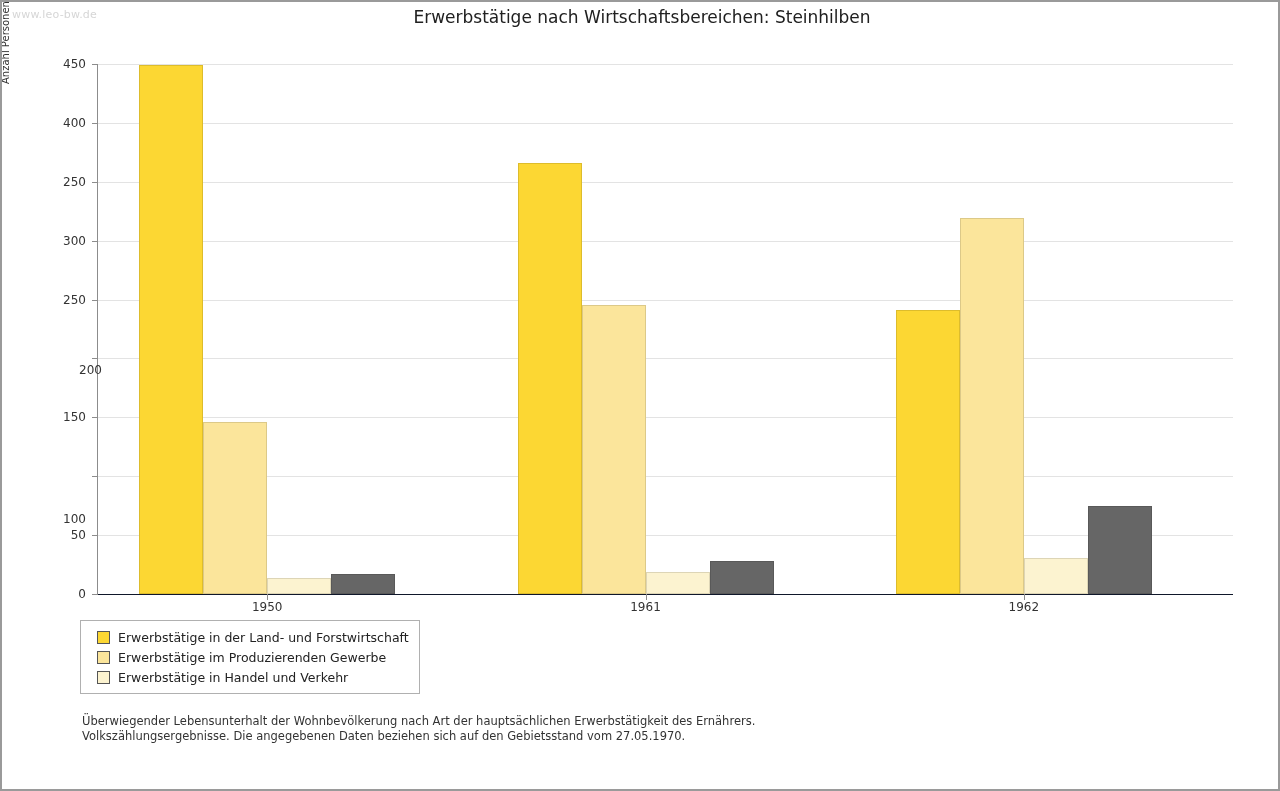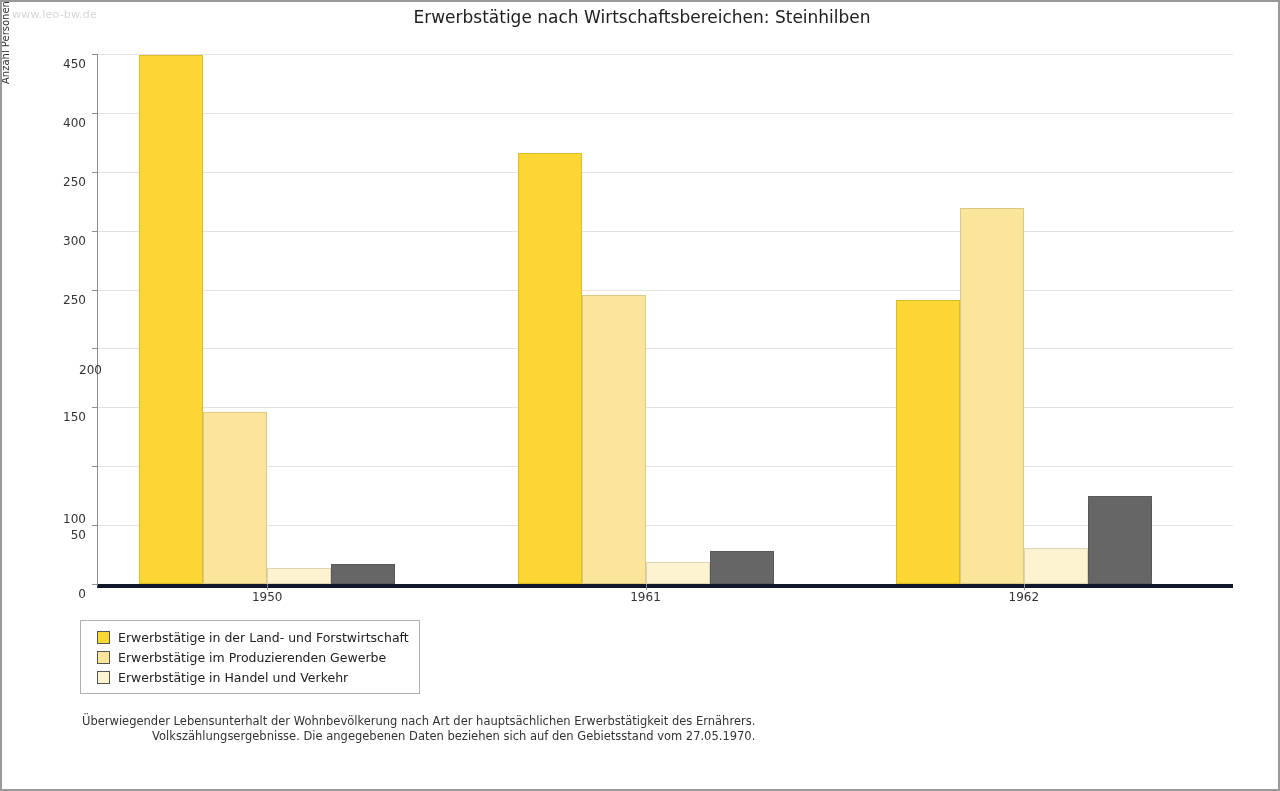--- a/index.html
+++ b/index.html
@@ -34,25 +34,25 @@
     top: 5px;
     width: 1280px;
     text-align: center;
     font-size: 17px;
     color: #202020;
   }
   
   #plot {
     position: absolute;
     left: 95px;
-    top: 52px;
+    top: 62px;
     width: 1135px;
     height: 530px;
     border-left: 1px solid #8c8c8c;
-    border-bottom: 4px solid #0f172a;
+    border-bottom: 1px solid #0f172a;
     box-sizing: content-box;
   }
   .gridline {
     position: absolute;
     left: 0;
     width: 1135px;
     height: 1px;
     background: #e3e3e3;
   }
   .ylab-wrap {
@@ -134,21 +134,21 @@
     color: #222;
     white-space: nowrap;
   }
   .footnote {
     position: absolute;
     left: 80px;
     font-size: 11.5px;
     color: #333;
     line-height: 15px;
   }
-  #footnote-1 { top: 712px; text-align: right; }
+  #footnote-1 { top: 712px; }
   #footnote-2 { top: 752px; }
 </style>
 </head>
 <body>
 
 <div id="page">
 
   <div class="watermark">www.leo-bw.de</div>
 
   <div class="chart-title">Erwerbstätige nach Wirtschaftsbereichen: Steinhilben</div>

